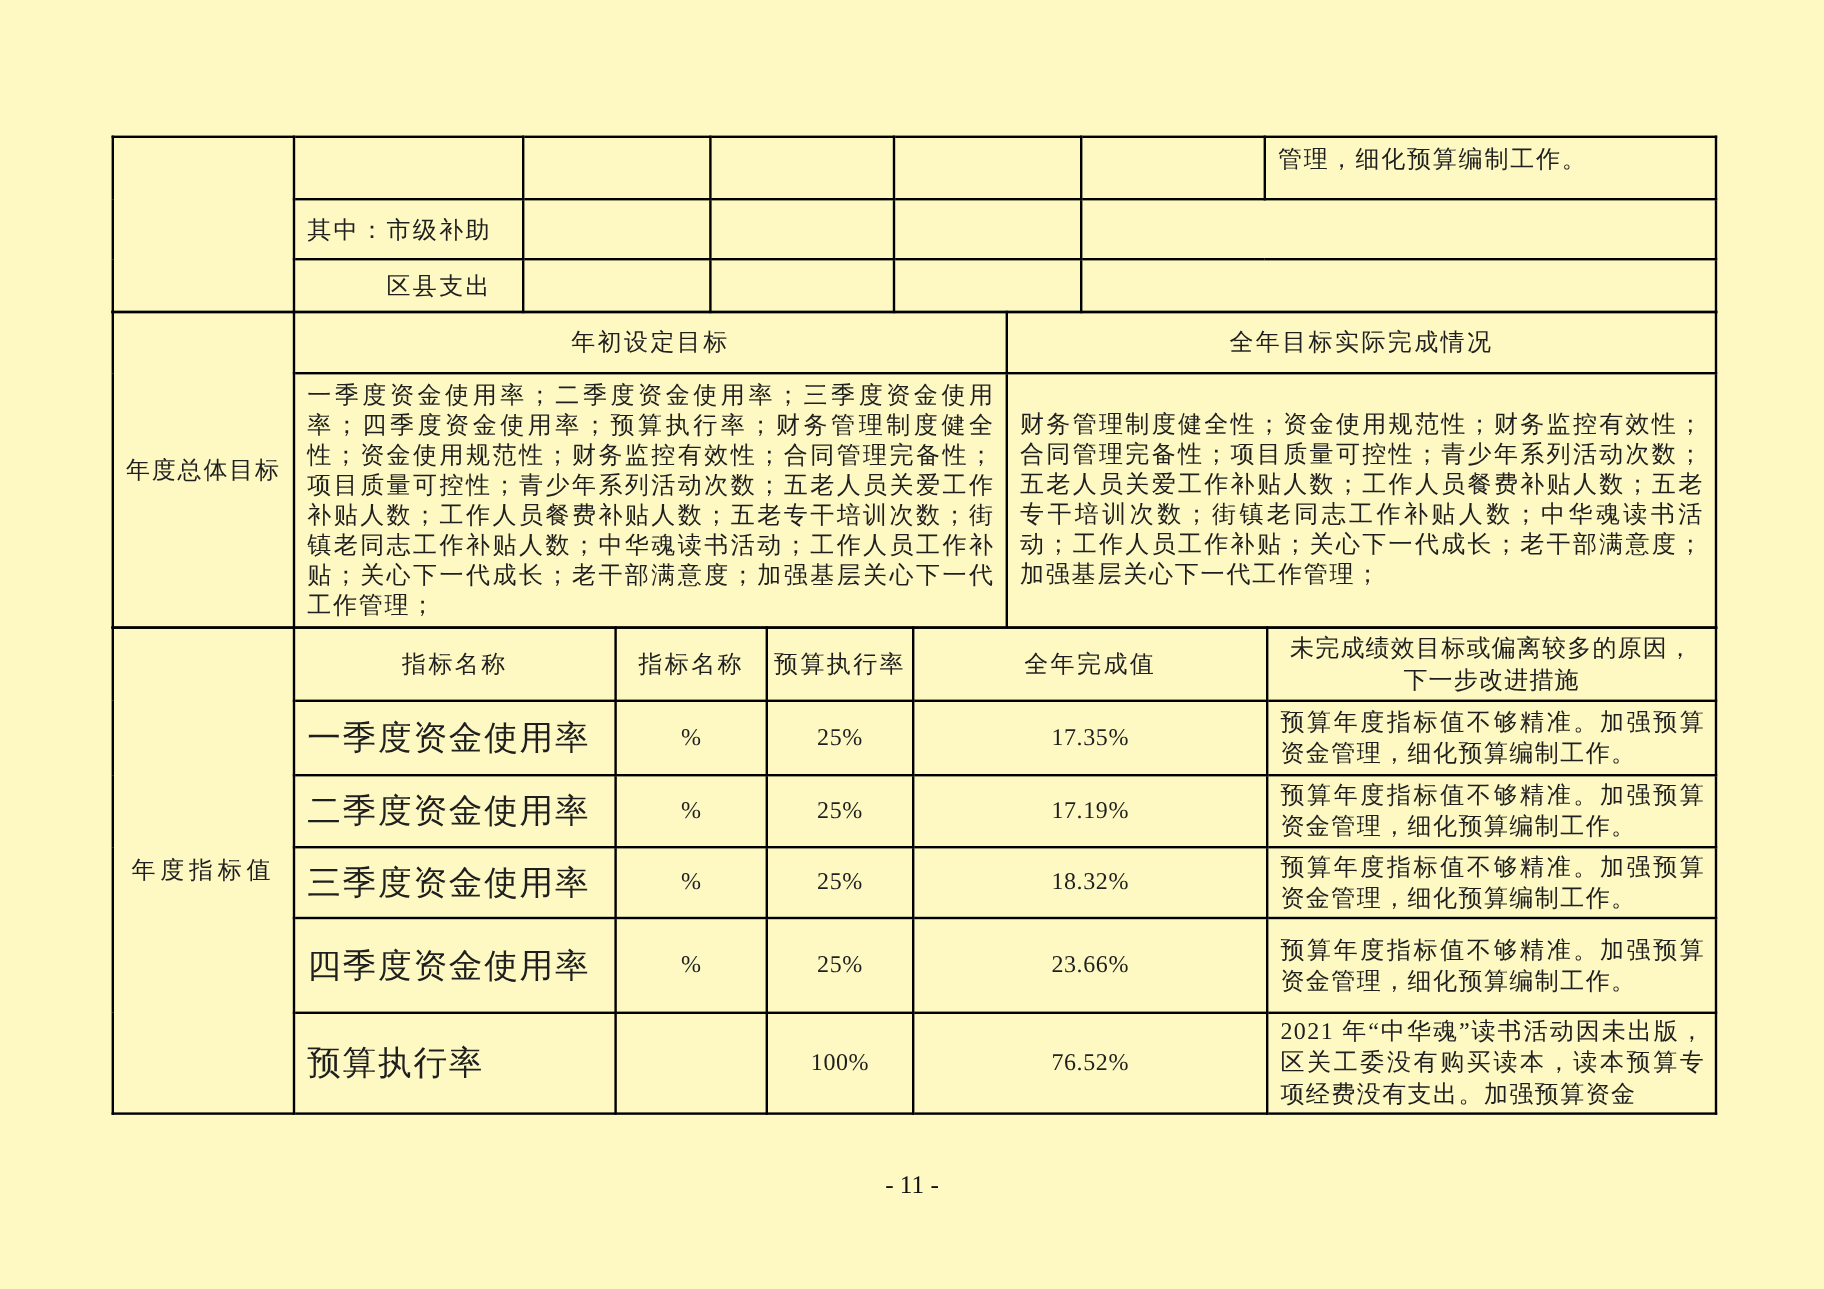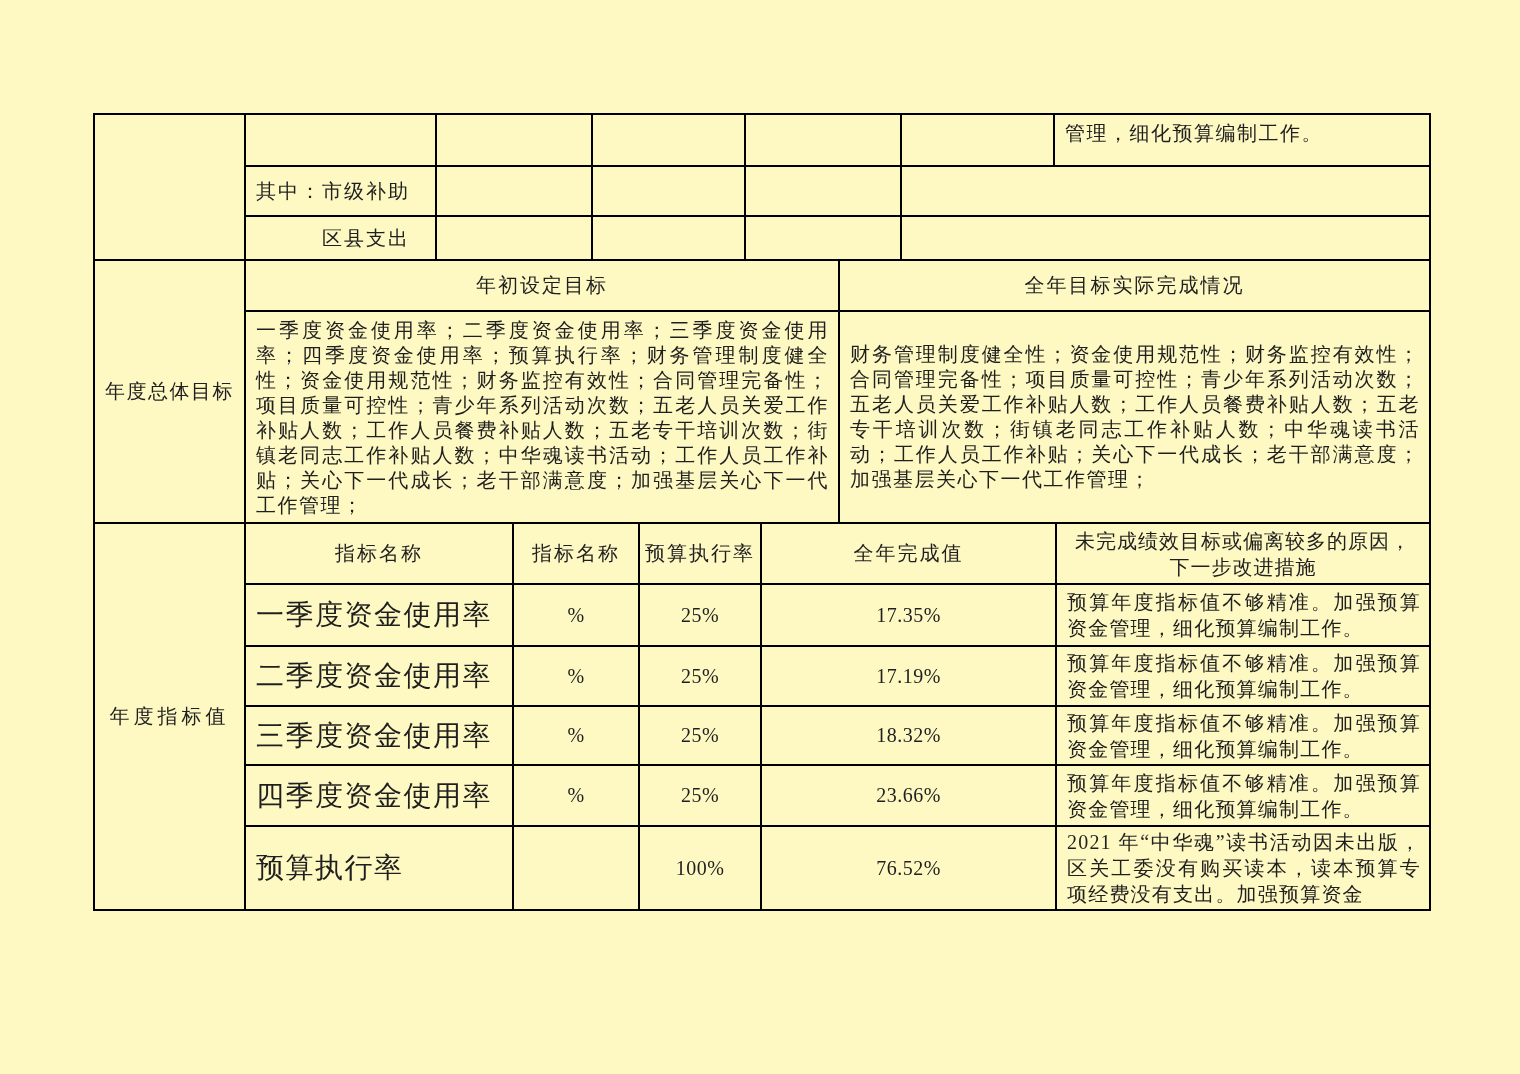--- a/index.html
+++ b/index.html
@@ -132,31 +132,32 @@
         <td class="val-cell">17.19%</td>
         <td class="reason-cell">预算年度指标值不够精准。加强预算资金管理，细化预算编制工作。</td>
       </tr>
       <tr style="height:59px">
         <td class="name-cell">三季度资金使用率</td>
         <td class="val-cell">%</td>
         <td class="val-cell">25%</td>
         <td class="val-cell">18.32%</td>
         <td class="reason-cell">预算年度指标值不够精准。加强预算资金管理，细化预算编制工作。</td>
       </tr>
-      <tr style="height:61px">
+      <tr style="height:79px">
         <td class="name-cell">四季度资金使用率</td>
         <td class="val-cell">%</td>
         <td class="val-cell">25%</td>
         <td class="val-cell">23.66%</td>
         <td class="reason-cell">预算年度指标值不够精准。加强预算资金管理，细化预算编制工作。</td>
       </tr>
       <tr style="height:83px">
         <td class="name-cell">预算执行率</td>
         <td class="val-cell"></td>
         <td class="val-cell">100%</td>
         <td class="val-cell">76.52%</td>
         <td class="reason-cell">2021 年“中华魂”读书活动因未出版，区关工委没有购买读本，读本预算专项经费没有支出。加强预算资金</td>
       </tr>
     </tbody>
       </table>
   </div>
 
+  <div class="footer">- 11 -</div>
 </div>
 
 </body></html>

